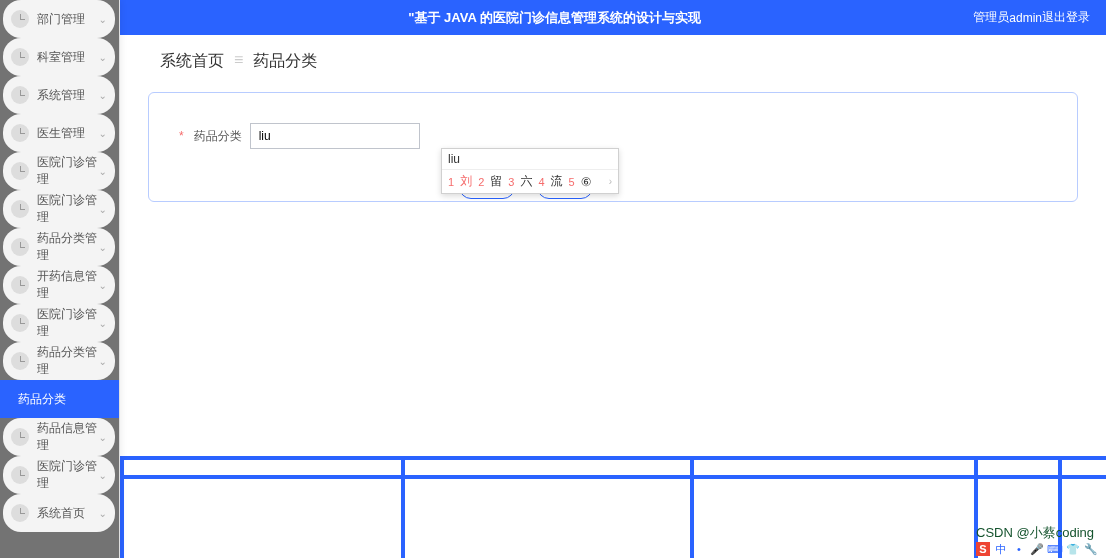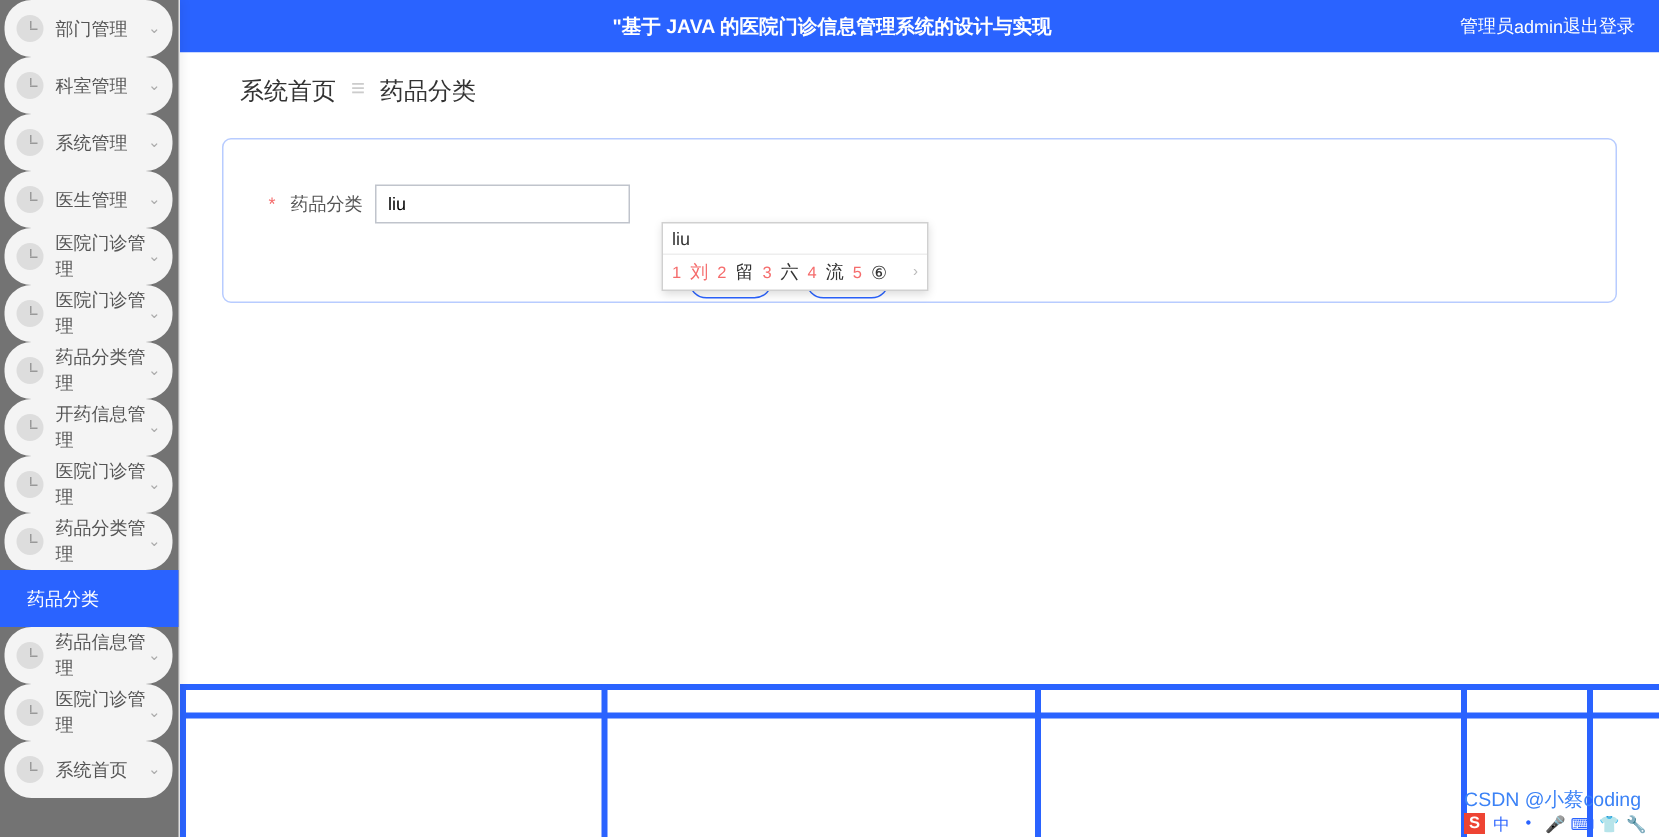--- a/index.html
+++ b/index.html
@@ -40,21 +40,21 @@
     .btn-row { position: absolute; left: 280px; top: 52px; display: flex; gap: 22px; }
     .btn { width: 56px; height: 24px; border: 1px solid #2a63ff; border-radius: 12px; background: #fff; color: #2a63ff; font-size: 11px; cursor: pointer; display: flex; align-items: center; justify-content: center; }
     
     .grid-lines { position: absolute; left: 0; right: 0; }
     .gl { position: absolute; background: #2a63ff; }
     .hl1 { left: 120px; right: 0; height: 4px; top: 456px; }
     .hl2 { left: 120px; right: 0; height: 4px; top: 475px; }
     .vl { width: 4px; top: 456px; height: 102px; }
     .v1 { left: 120px; } .v2 { left: 401px; } .v3 { left: 690px; } .v4 { left: 974px; } .v5 { left: 1058px; }
     
-    .watermark { position: absolute; right: 12px; bottom: 16px; font-size: 13px; color: #3b82f6; z-index: 100; }
+    .watermark { position: absolute; right: 12px; bottom: 16px; font-size: 13px; color: #14532d; z-index: 100; }
     .taskbar-icons { position: absolute; right: 8px; bottom: 2px; display: flex; gap: 4px; align-items: center; z-index: 100; }
     .taskbar-icons .ti { width: 14px; height: 14px; font-size: 11px; display: flex; align-items: center; justify-content: center; }
   </style>
 </head>
 <body>
 
 <div class="sidebar">
   <div class="sidebar-item">
       <span class="icon-clock"></span>
       <span class="label">部门管理</span>

